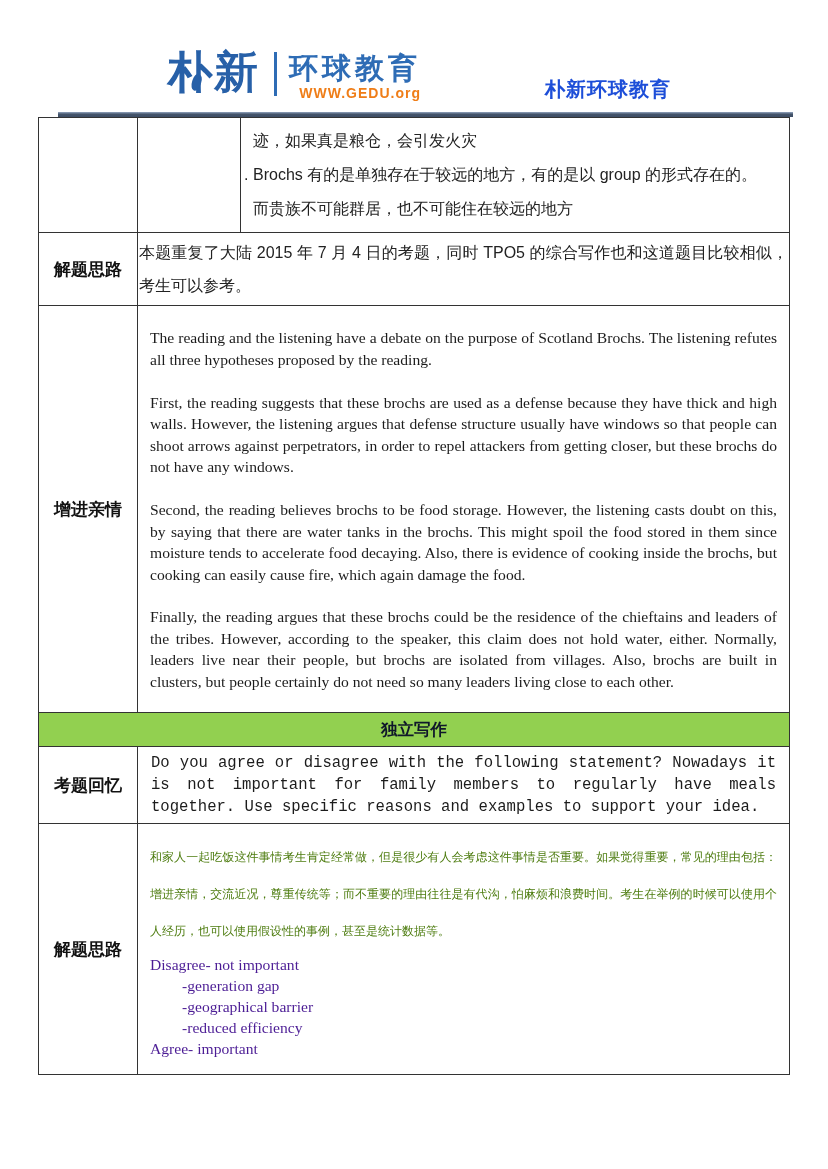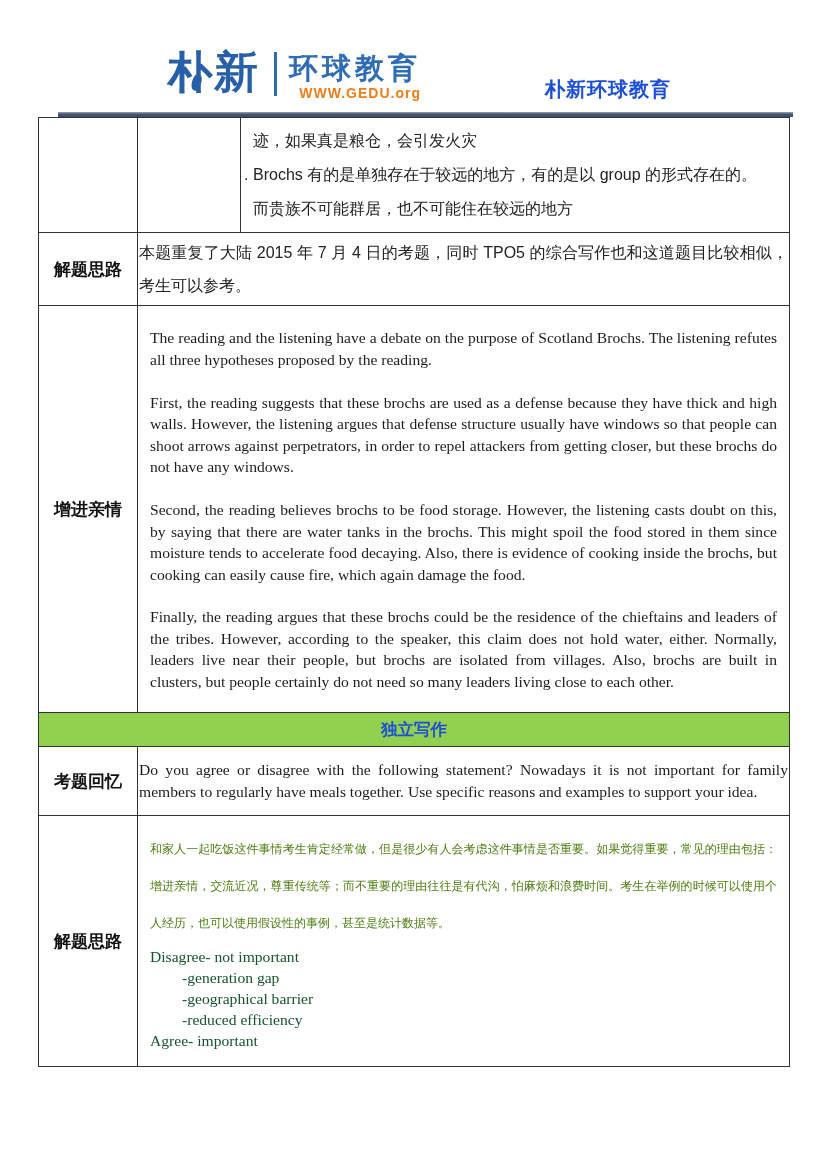--- a/index.html
+++ b/index.html
@@ -34,32 +34,32 @@
   
   .jieti1-text{font-size:16px;line-height:33px;text-align:justify;color:#222;padding:2px 0;}
   .row-jieti1 td{height:66px;}
   
   .fanwen-cell{padding:8px 12px 6px 12px;}
   .fanwen-cell p{margin:0 0 21px 0;font-family:"Liberation Serif","DejaVu Serif",serif;
     font-size:15.6px;line-height:21.6px;text-align:justify;color:#1c1c1c;}
   .fanwen-cell p:last-child{margin-bottom:0;}
   .row-fanwen td{height:392px;}
   
-  .banner-cell{background:#92d050;text-align:center;font-weight:bold;font-size:16.5px;color:#1d4ed8;height:31px;}
+  .banner-cell{background:#92d050;text-align:center;font-weight:bold;font-size:16.5px;color:#0f172a;height:31px;}
   
   .row-huati td{height:32px;}
   .huati-text{font-size:16px;color:#222;}
   
-  .kaoti-text{font-family:Liberation Serif, serif;font-size:15.6px;line-height:22px;
-    text-align:justify;color:#1c1c1c;padding:4px 0;}
+  .kaoti-text{font-family:Liberation Mono, monospace;font-size:15.6px;line-height:22px;
+    text-align:justify;color:#1c1c1c;padding:4px 12px;}
   .row-kaoti td{height:66px;}
   
   .row-jieti2 td{height:238px;vertical-align:middle;}
   .jieti2-cn{font-size:12px;line-height:37px;text-align:justify;color:#4d7c0f;margin:0 0 4px 0;}
-  .outline{font-family:"Liberation Serif","DejaVu Serif",serif;font-size:15.6px;line-height:21px;color:#14532d;}
+  .outline{font-family:"Liberation Serif","DejaVu Serif",serif;font-size:15.6px;line-height:21px;color:#4c1d95;}
   .outline .ind{padding-left:32px;}
 </style>
 </head>
 <body>
 
 <div class="hdr">
   <div class="logo">
     <div class="logo-brand">
       <span>朴新</span>
       <span class="logo-fist"></span>

